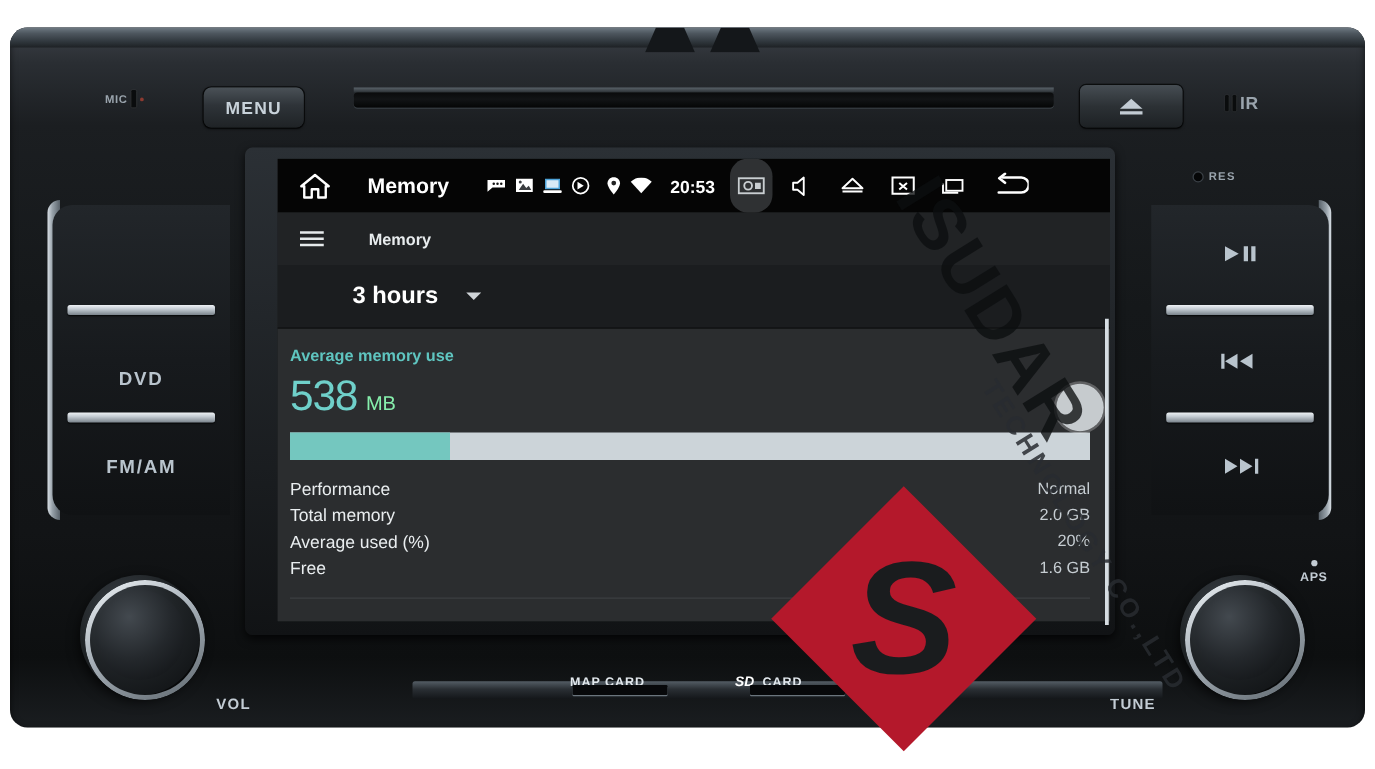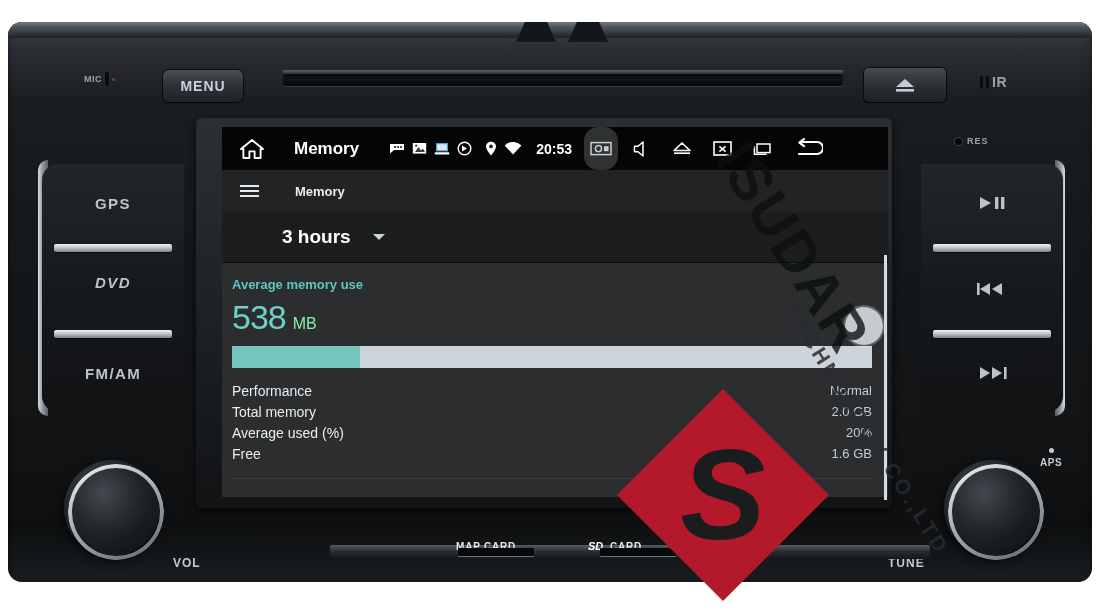--- a/index.html
+++ b/index.html
@@ -247,23 +247,22 @@
     <span class="res-txt">RES</span>
   </div>
 
   <div class="aps-wrap">
     <span class="aps-dot"></span>
     <span class="aps-txt">APS</span>
   </div>
 
   <div class="side-chrome left"></div>
   <div class="side-panel left">
-    <div class="side-btn" style="top:0;left:0;">GPS</div>
     <div class="side-div" style="top:80px;left:12px;"></div>
-    <div class="side-btn" style="top:79px;left:0;font-style:italic;">DVD</div>
+    <div class="side-btn" style="top:100px;left:0;">DVD</div>
     <div class="side-div" style="top:166px;left:12px;"></div>
     <div class="side-btn" style="top:170px;left:0;">FM/AM</div>
   </div>
 
   <div class="side-chrome right"></div>
   <div class="side-panel right">
     <div class="side-btn" style="top:0;left:0;">
       <svg width="30" height="14" viewBox="0 0 30 14">
         <polygon points="3,1 14,7 3,13" fill="#b9c4cd"></polygon>
         <rect x="18" y="1" width="3.4" height="12" fill="#b9c4cd"></rect>

